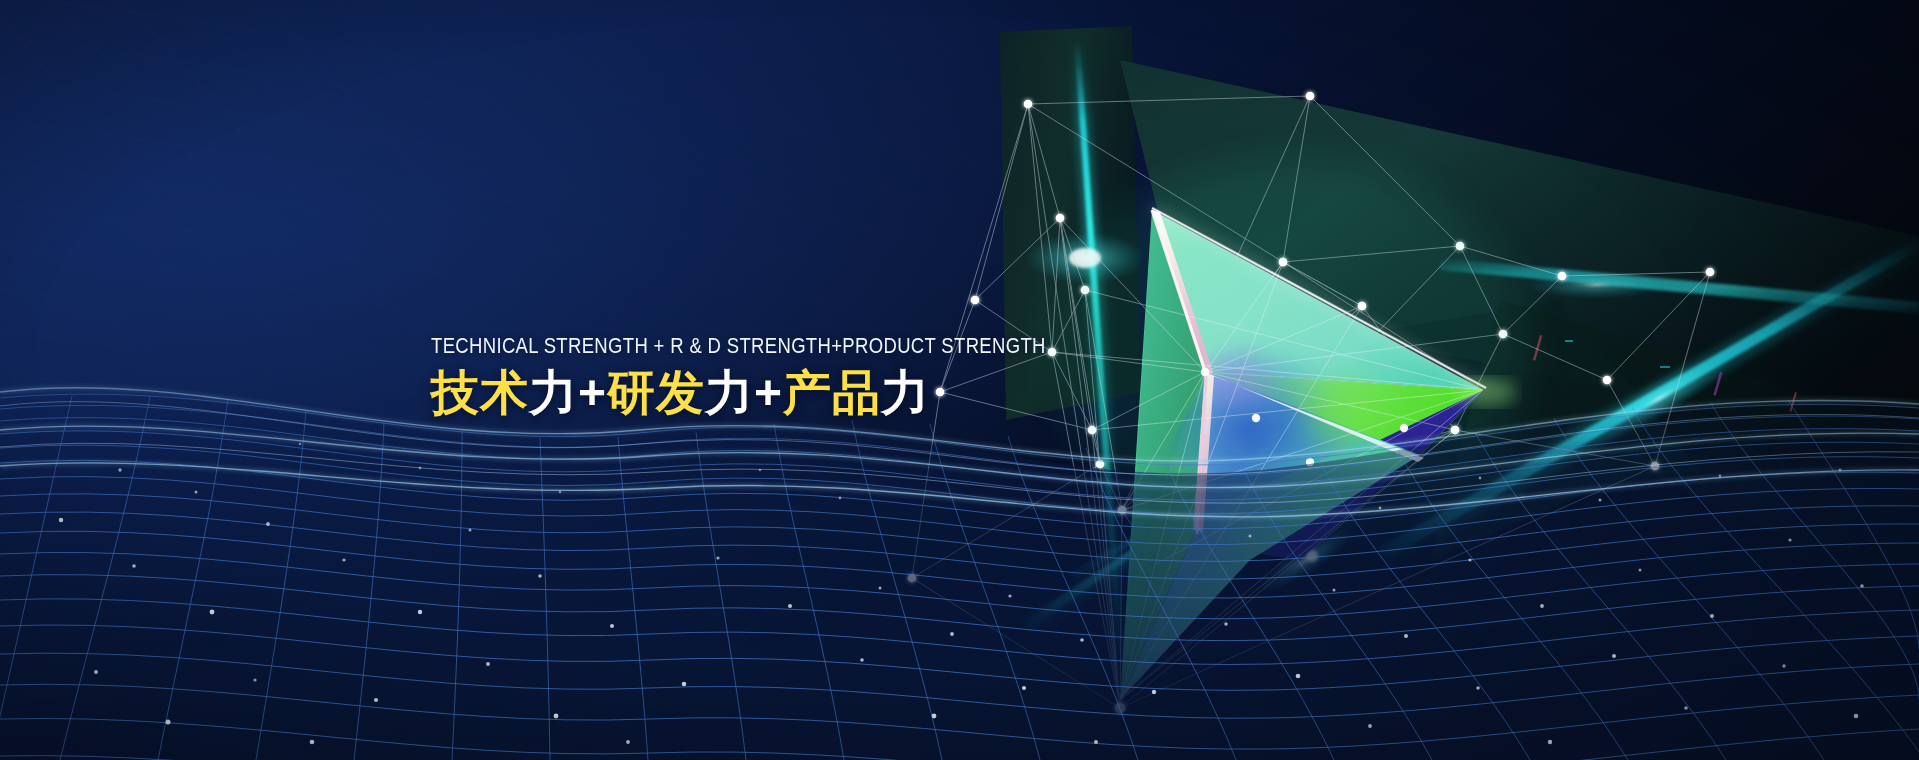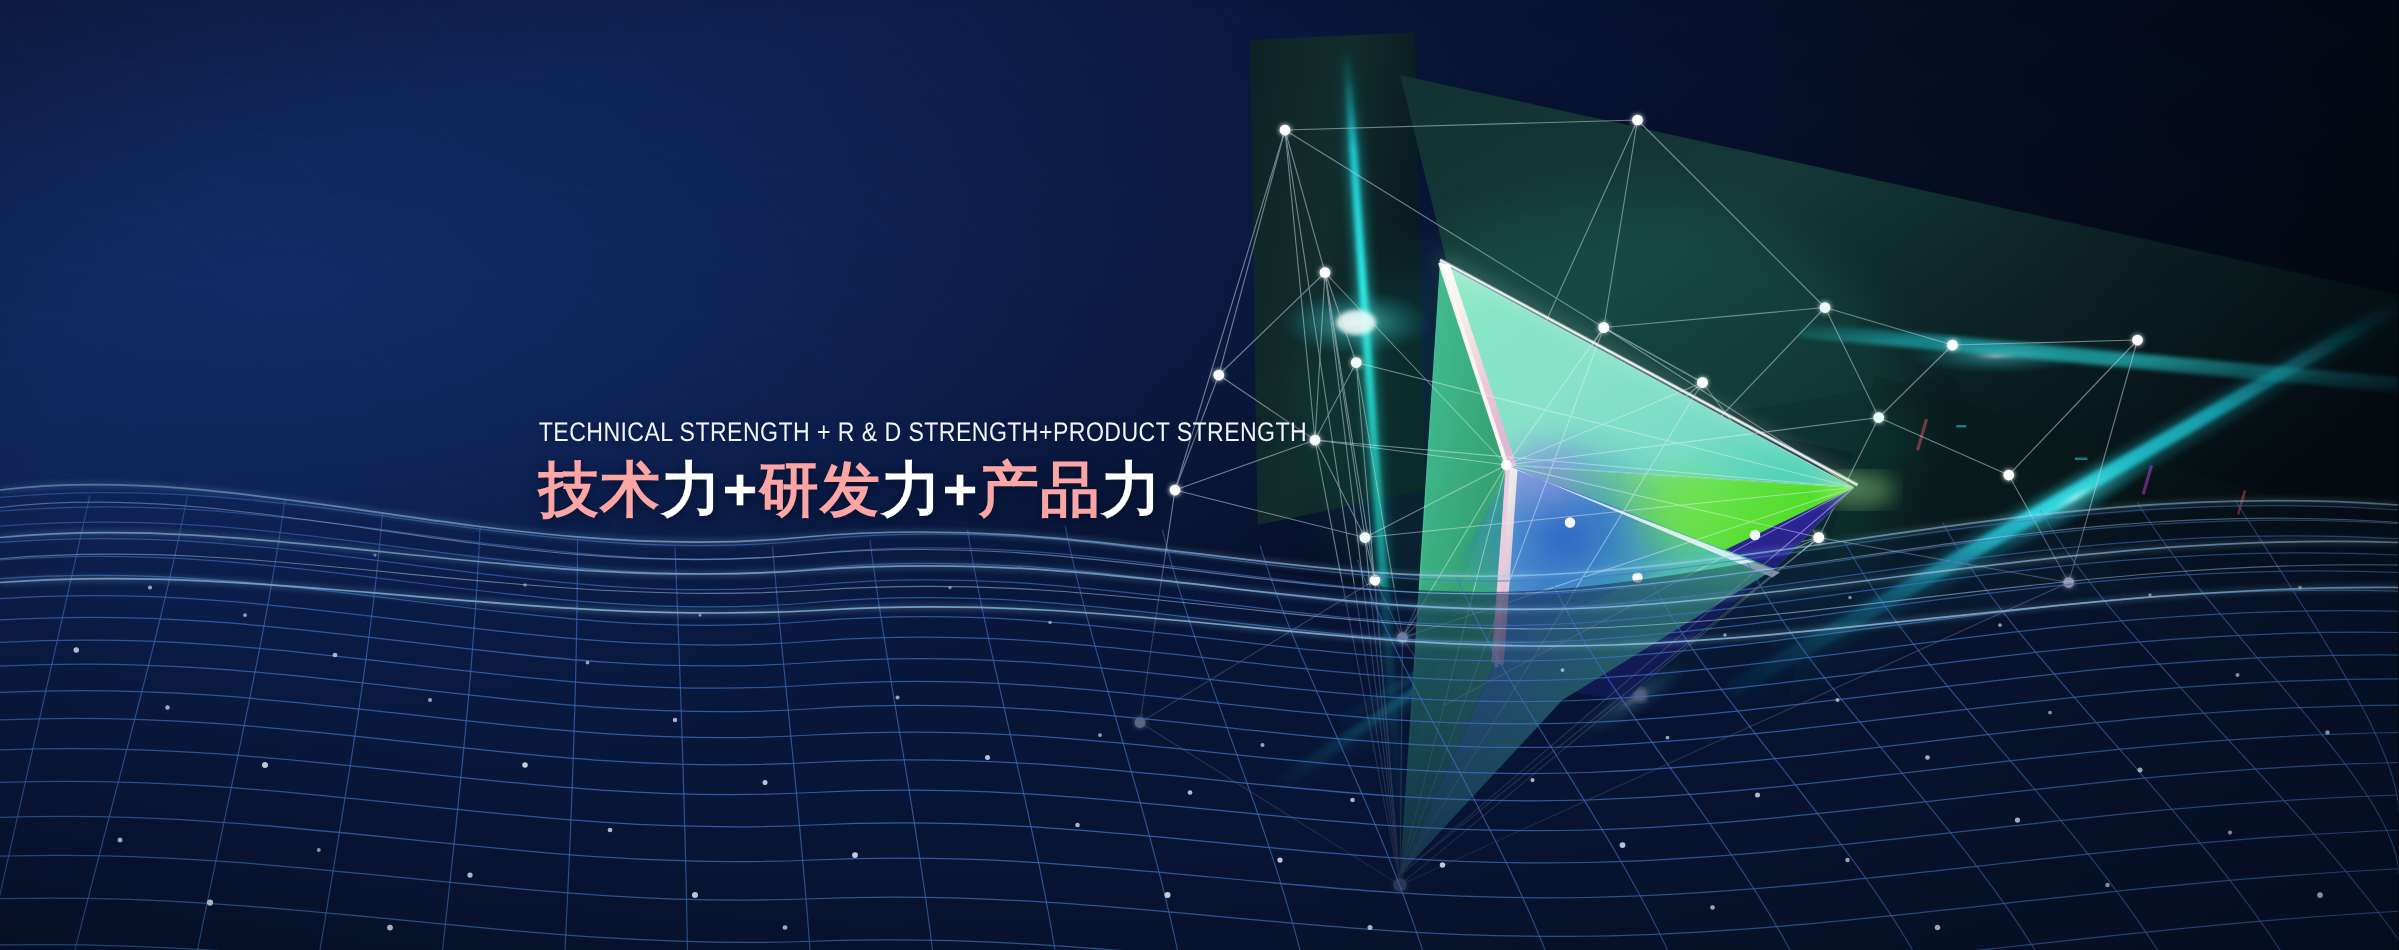--- a/index.html
+++ b/index.html
@@ -47,21 +47,21 @@
   }
   #cn-line {
     margin-top: 9px;
     font-size: 48px;
     font-weight: 700;
     line-height: 1.08;
     white-space: nowrap;
     letter-spacing: 1px;
     text-shadow: 0 2px 10px rgba(4,12,36,0.85);
   }
-  #cn-line .g { color: #fca5a5; }
+  #cn-line .g { color: #fde047; }
   #cn-line .w { color: #ffffff; }
 </style>
 </head>
 <body>
 
 <div id="stage">
 
   <div class="layer">
     <svg viewBox="0 0 1919 760" preserveAspectRatio="none">
       <defs>

